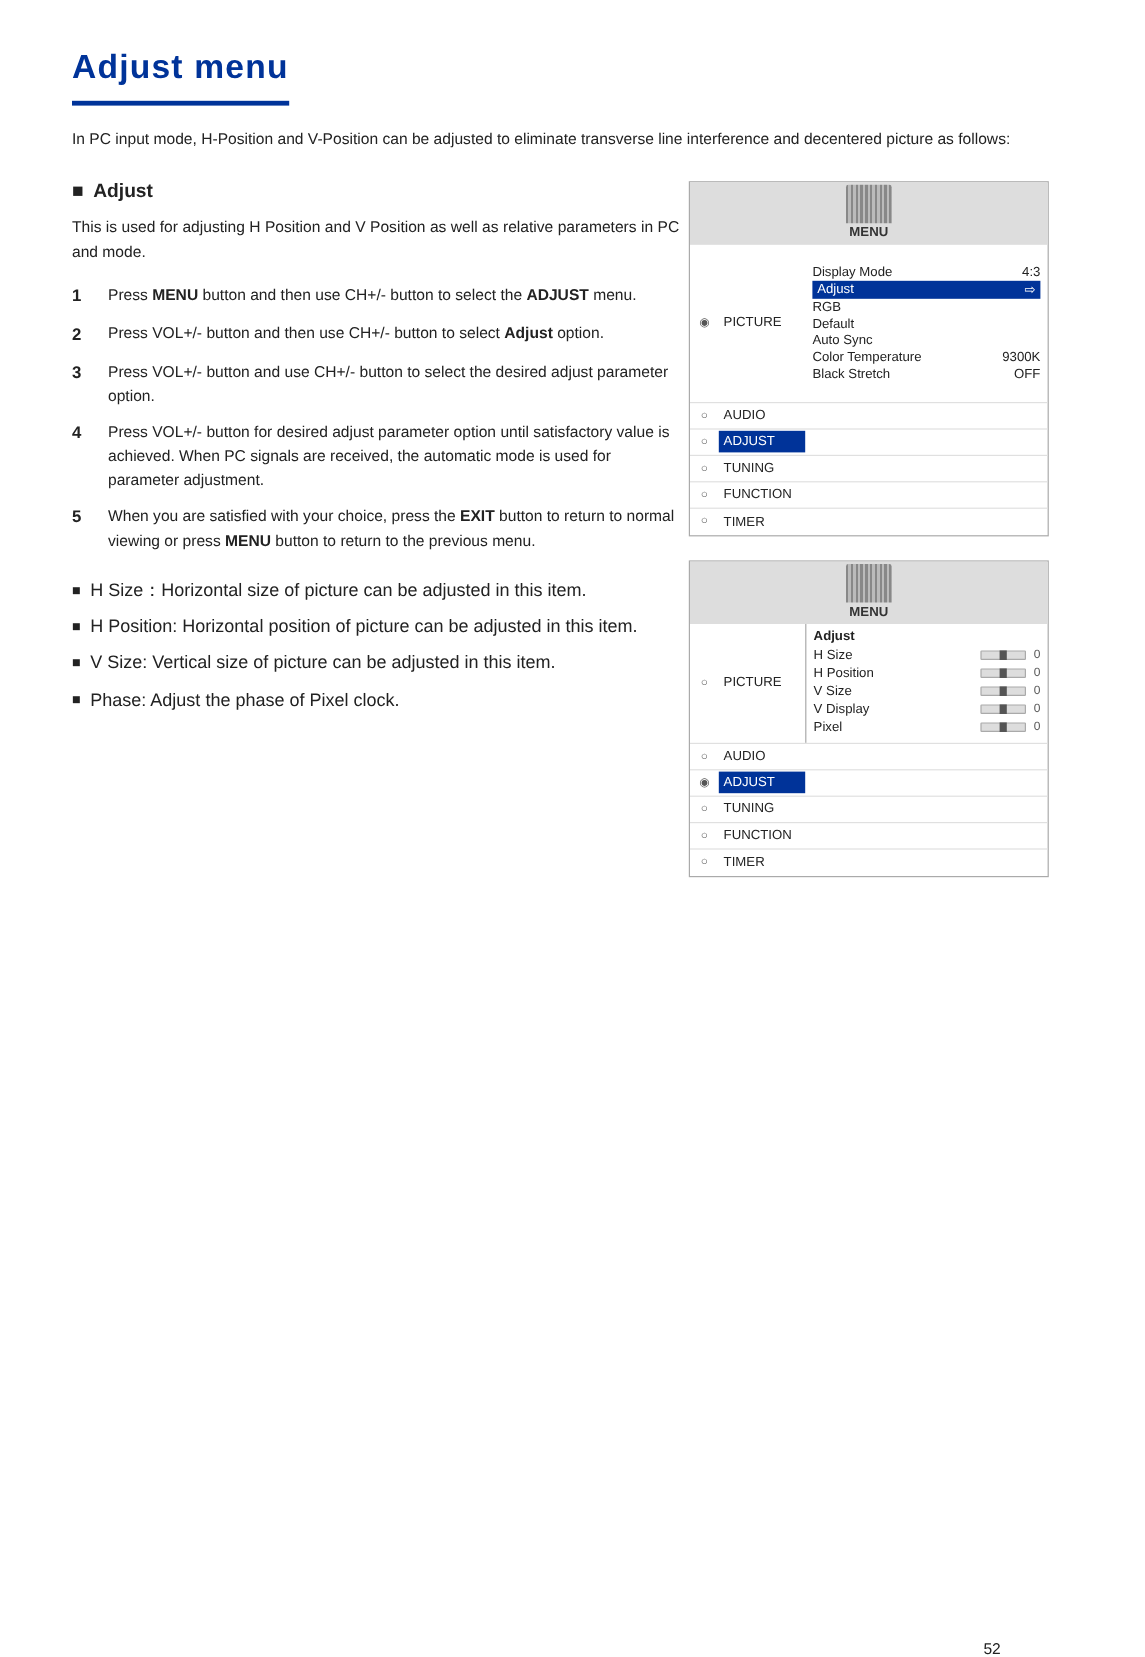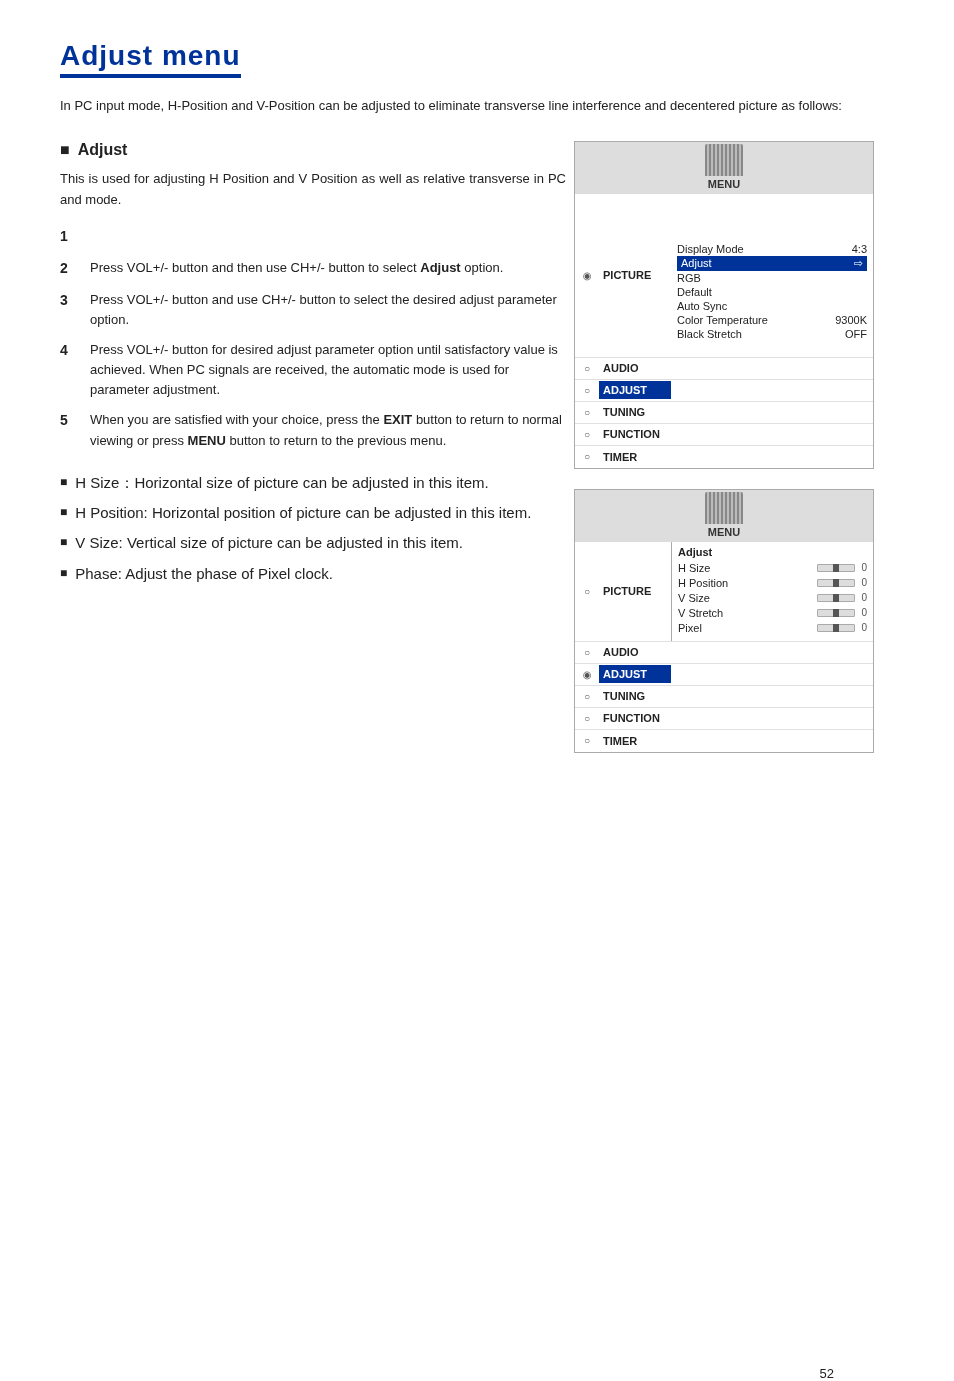--- a/index.html
+++ b/index.html
@@ -14,21 +14,21 @@
     }
 
     .page-title {
       font-size: 28px;
       font-weight: 900;
       color: #003399;
       border-bottom: 4px solid #003399;
       display: inline-block;
       margin-bottom: 18px;
       letter-spacing: 1px;
-      padding-bottom: 2px;
+      padding-bottom: 12px;
     }
 
     .intro-text {
       font-size: 13px;
       line-height: 1.6;
       margin-bottom: 24px;
       text-align: justify;
     }
 
     .section-heading {
@@ -155,36 +155,35 @@
       width: 24px;
       display: flex;
       align-items: center;
       justify-content: center;
       font-size: 10px;
       color: #555;
       flex-shrink: 0;
     }
     .menu-item-label {
       font-size: 11px;
-      font-weight: bold;
+      font-weight: normal;
       color: #222;
       width: 72px;
       flex-shrink: 0;
       padding: 3px 4px;
     }
     .menu-row.active .menu-item-label {
       background: #003399;
       color: #fff;
     }
     .menu-submenu {
       flex: 1;
       padding: 16px 6px;
       font-size: 11px;
       color: #222;
-      margin-top: 32px;
     }
 
     .submenu-row {
       display: flex;
       justify-content: space-between;
       padding: 1px 0;
       font-size: 11px;
     }
     .submenu-row.active-item {
       background: #003399;
@@ -268,25 +267,26 @@
 <div class="outer">
   <h1 class="page-title">Adjust menu</h1>
 
   <p class="intro-text">In PC input mode, H-Position and V-Position can be adjusted to eliminate transverse line interference and decentered picture as follows:</p>
 
   <div class="two-col">
     <div class="left-col">
       <div class="section-heading">
         <span>Adjust</span>
       </div>
-      <p class="section-desc">This is used for adjusting H Position and V Position as well as relative transverse in PC and mode.</p>
+      <p class="section-desc">This is used for adjusting H Position and V Position as well as relative parameters in PC and mode.</p>
 
       <ol class="steps-list">
         <li>
           <span class="step-num">1</span>
+          <span class="step-text">Press <strong>MENU</strong> button and then use CH+/- button to select the <strong>ADJUST</strong> menu.</span>
         </li>
         <li>
           <span class="step-num">2</span>
           <span class="step-text">Press VOL+/- button and then use CH+/- button to select <strong>Adjust</strong> option.</span>
         </li>
         <li>
           <span class="step-num">3</span>
           <span class="step-text">Press VOL+/- button and use CH+/- button to select the desired adjust parameter option.</span>
         </li>
         <li>
@@ -407,21 +407,21 @@
                 <span class="slider-val">0</span>
               </div>
               <div class="adjust-row">
                 <span class="adjust-row-label">V Size</span>
                 <div class="slider-bar">
                     <div class="slider-handle"></div>
                   </div>
                 <span class="slider-val">0</span>
               </div>
               <div class="adjust-row">
-                <span class="adjust-row-label">V Stretch</span>
+                <span class="adjust-row-label">V Display</span>
                 <div class="slider-bar">
                     <div class="slider-handle"></div>
                   </div>
                 <span class="slider-val">0</span>
               </div>
               <div class="adjust-row">
                 <span class="adjust-row-label">Pixel</span>
                 <div class="slider-bar">
                     <div class="slider-handle"></div>
                   </div>

